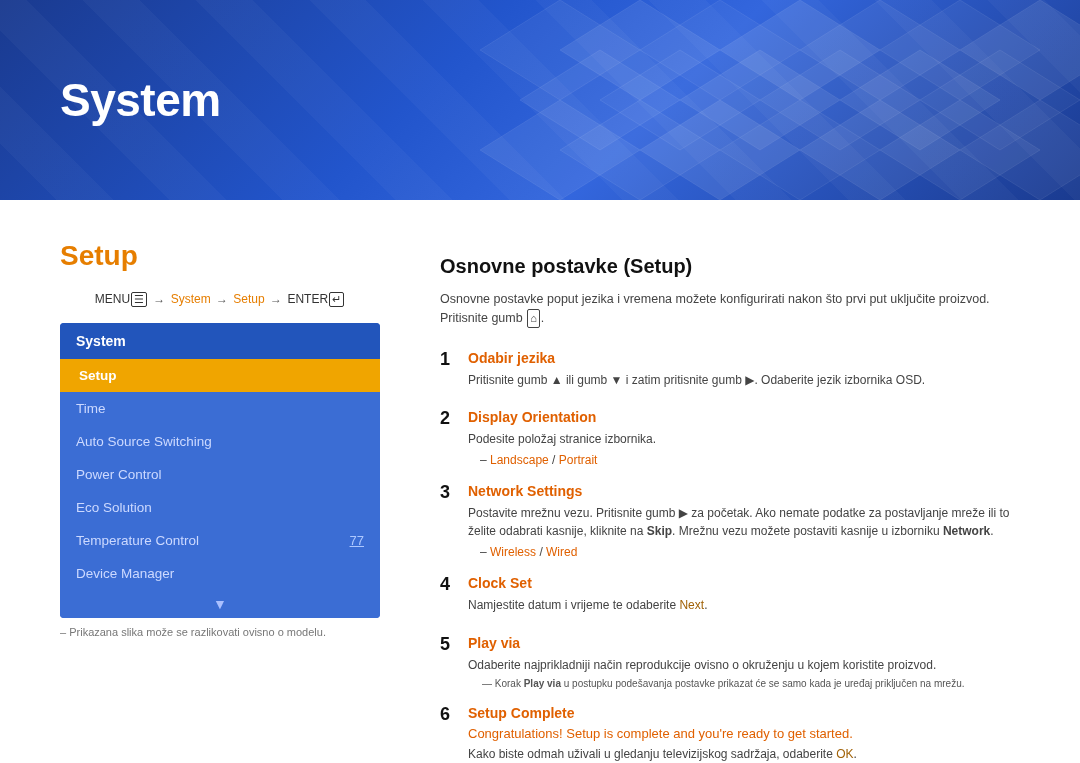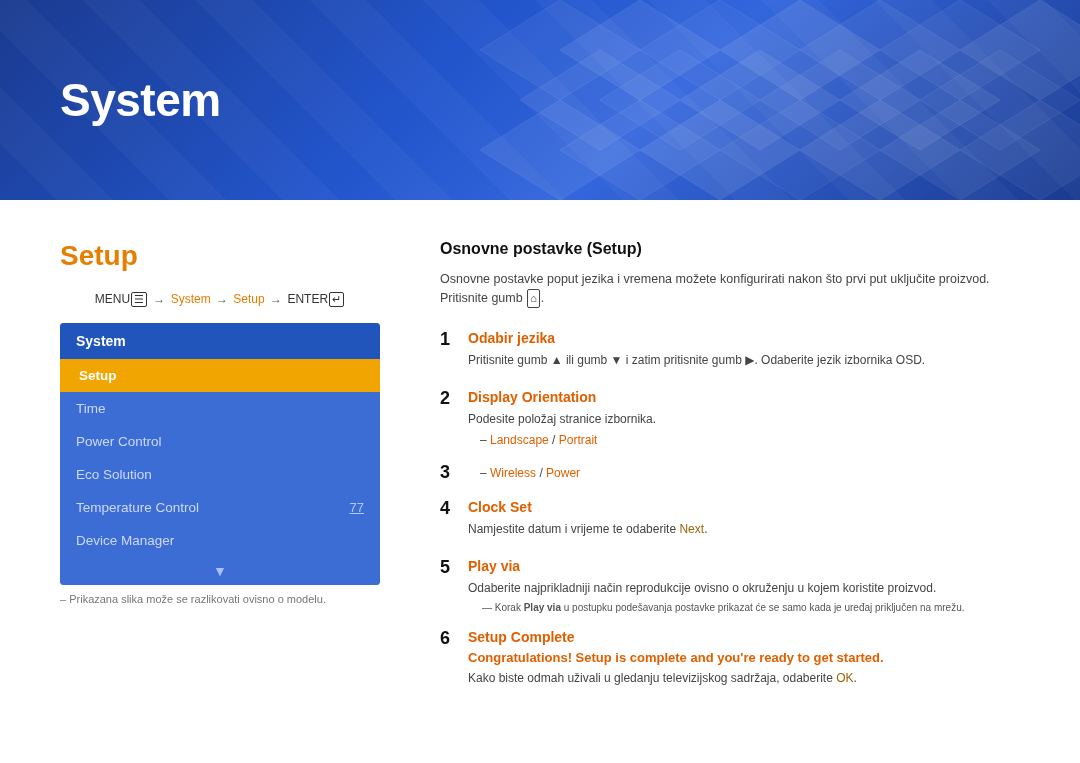--- a/index.html
+++ b/index.html
@@ -160,24 +160,25 @@
     .footnote::before {
       content: '– ';
     }
 
     
     .right-panel {
       flex: 1;
     }
 
     .content-title {
-      font-size: 16px;
+      font-size: 20px;
       font-weight: 700;
       color: #111;
       margin-bottom: 12px;
+      margin-top: 15px;
     }
 
     .content-intro {
       font-size: 12.5px;
       color: #444;
       line-height: 1.5;
       margin-bottom: 22px;
     }
 
     .step-list {
@@ -246,21 +247,21 @@
     }
     .step-note::before {
       content: '— ';
     }
 
     .congrats-box {
       margin-top: 4px;
     }
     .congrats-text {
       font-size: 13px;
-      font-weight: 700;
+      font-weight: 400;
       color: #e06000;
       margin-bottom: 4px;
     }
     .congrats-desc {
       font-size: 12px;
       color: #444;
       line-height: 1.5;
     }
 
     
@@ -331,20 +332,23 @@
 
     <div class="menu-box">
       <div class="menu-header">System</div>
       <div class="menu-item active">
         <span class="menu-item-text">Setup</span>
       </div>
       <div class="menu-item">
         <span class="menu-item-text">Time</span>
       </div>
       <div class="menu-item">
+        <span class="menu-item-text">Auto Source Switching</span>
+      </div>
+      <div class="menu-item">
         <span class="menu-item-text">Power Control</span>
       </div>
       <div class="menu-item">
         <span class="menu-item-text">Eco Solution</span>
       </div>
       <div class="menu-item">
         <span class="menu-item-text">Temperature Control</span>
         <span class="badge">77</span>
       </div>
       <div class="menu-item">
@@ -383,24 +387,26 @@
             <span class="link-orange">Landscape</span>
             <span> / </span>
             <span class="link-orange">Portrait</span>
           </div>
         </div>
       </li>
 
       <li class="step-item">
         <span class="step-number">3</span>
         <div class="step-content">
+          <div class="step-heading">Network Settings</div>
+          <p class="step-desc">Postavite mrežnu vezu. Pritisnite gumb ▶ za početak. Ako nemate podatke za postavljanje mreže ili to želite odabrati kasnije, kliknite na <span class="bold-text">Skip</span>. Mrežnu vezu možete postaviti kasnije u izborniku <span class="bold-text">Network</span>.</p>
           <div class="step-subitem">
             <span class="link-orange">Wireless</span>
             <span> / </span>
-            <span class="link-orange">Power</span>
+            <span class="link-orange">Wired</span>
           </div>
         </div>
       </li>
 
       <li class="step-item">
         <span class="step-number">4</span>
         <div class="step-content">
           <div class="step-heading">Clock Set</div>
           <p class="step-desc">Namjestite datum i vrijeme te odaberite <span class="link-blue">Next</span>.</p>
         </div>

